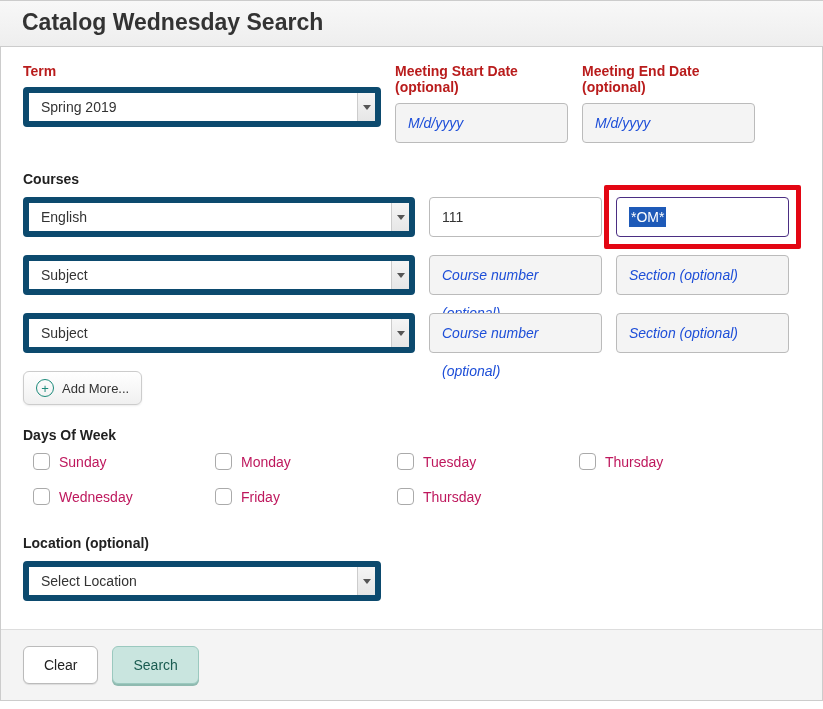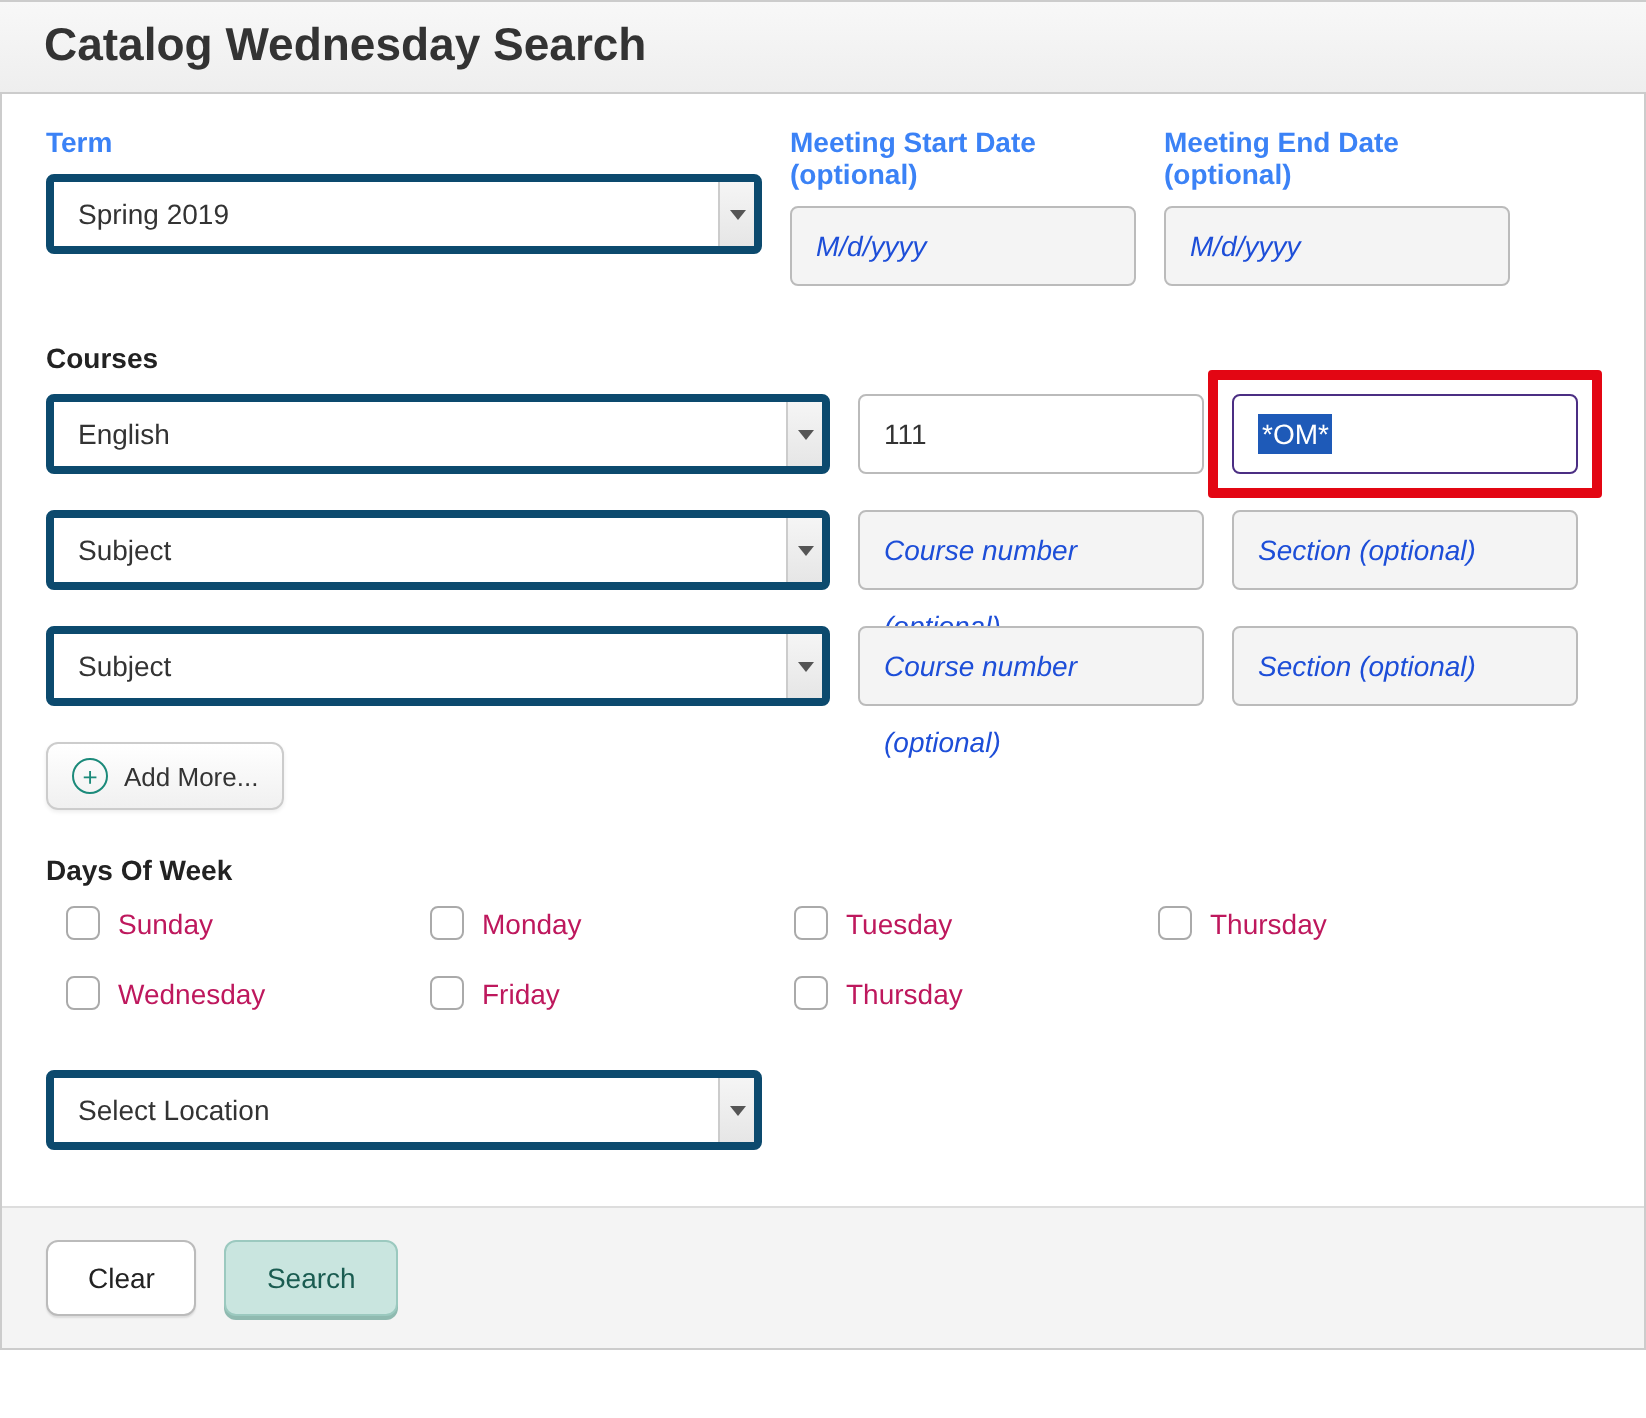--- a/index.html
+++ b/index.html
@@ -11,25 +11,25 @@
       border-left: none;
       border-right: none;
       padding: 8px 22px 10px;
     }
     .header h1 { font-size: 23px; font-weight: 600; color: #333; }
     .content { padding: 16px 22px 10px; }
     .row { display: flex; gap: 14px; margin-bottom: 28px; }
     .col { display: flex; flex-direction: column; }
     .col-term { width: 358px; }
     .col-date { width: 173px; }
-    .label { font-size: 14px; font-weight: 600; color: #3b82f6; margin-bottom: 8px; display: block; }
+    .label { font-size: 14px; font-weight: 600; color: #b91c1c; margin-bottom: 8px; display: block; }
     .select-wrap {
       display: flex;
       align-items: center;
-      border: 4px solid #0c4a6e;
+      border: 6px solid #0c4a6e;
       border-radius: 4px;
       height: 40px;
       background: #fff;
       overflow: hidden;
     }
     .select-wrap span { flex: 1; padding: 0 12px; font-size: 14px; color: #333; }
     .select-arrow {
       width: 18px; height: 100%;
       background: linear-gradient(to bottom, #f5f5f5, #e6e6e6);
       border-left: 1px solid #ccc;
@@ -217,20 +217,21 @@
       <div class="check-item">
           <span class="checkbox"></span>
           <span>Friday</span>
         </div>
       <div class="check-item">
           <span class="checkbox"></span>
           <span>Thursday</span>
         </div>
     </div>
 
+    <span class="section-label">Location (optional)</span>
     <div class="location-wrap">
       <div class="select-wrap">
         <span>Select Location</span>
         <div class="select-arrow"></div>
       </div>
     </div>
 
   </div>
   <div class="footer">
     <button class="btn btn-clear">Clear</button>

